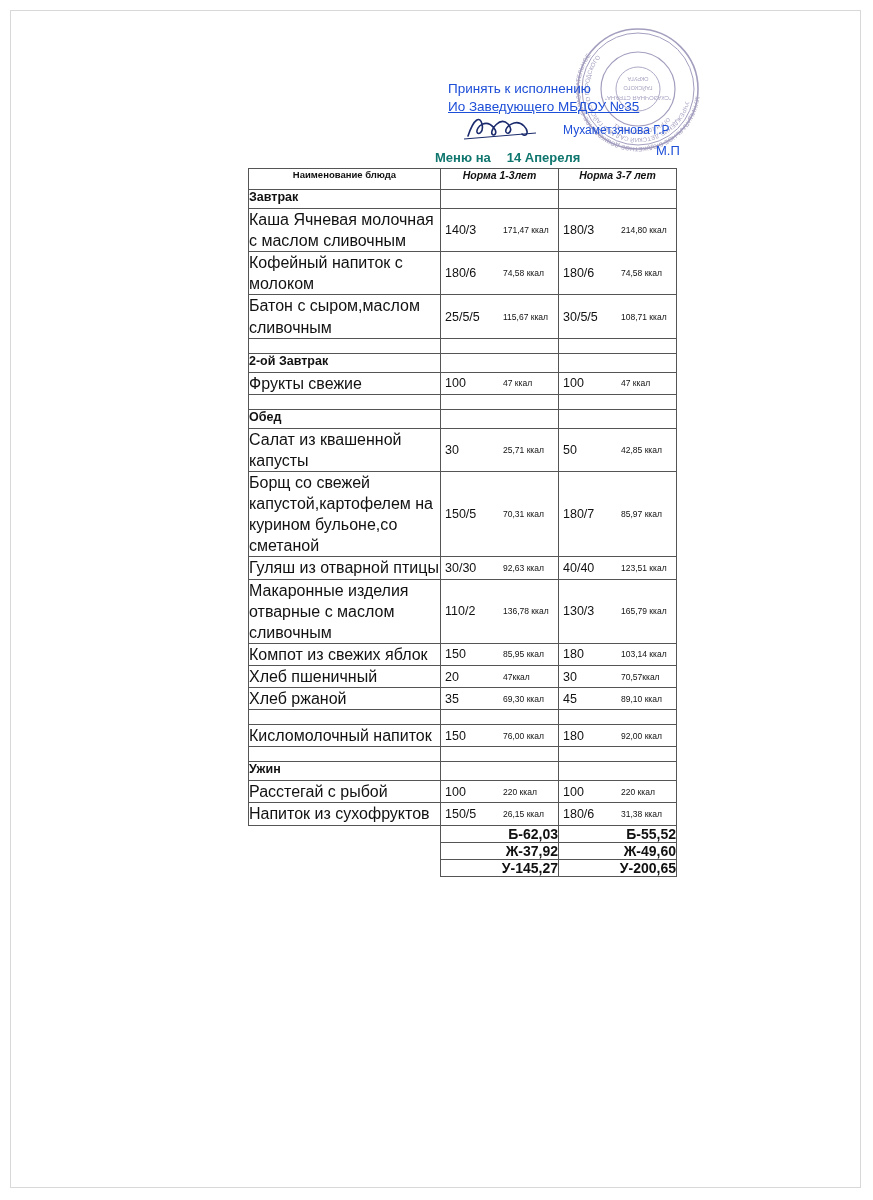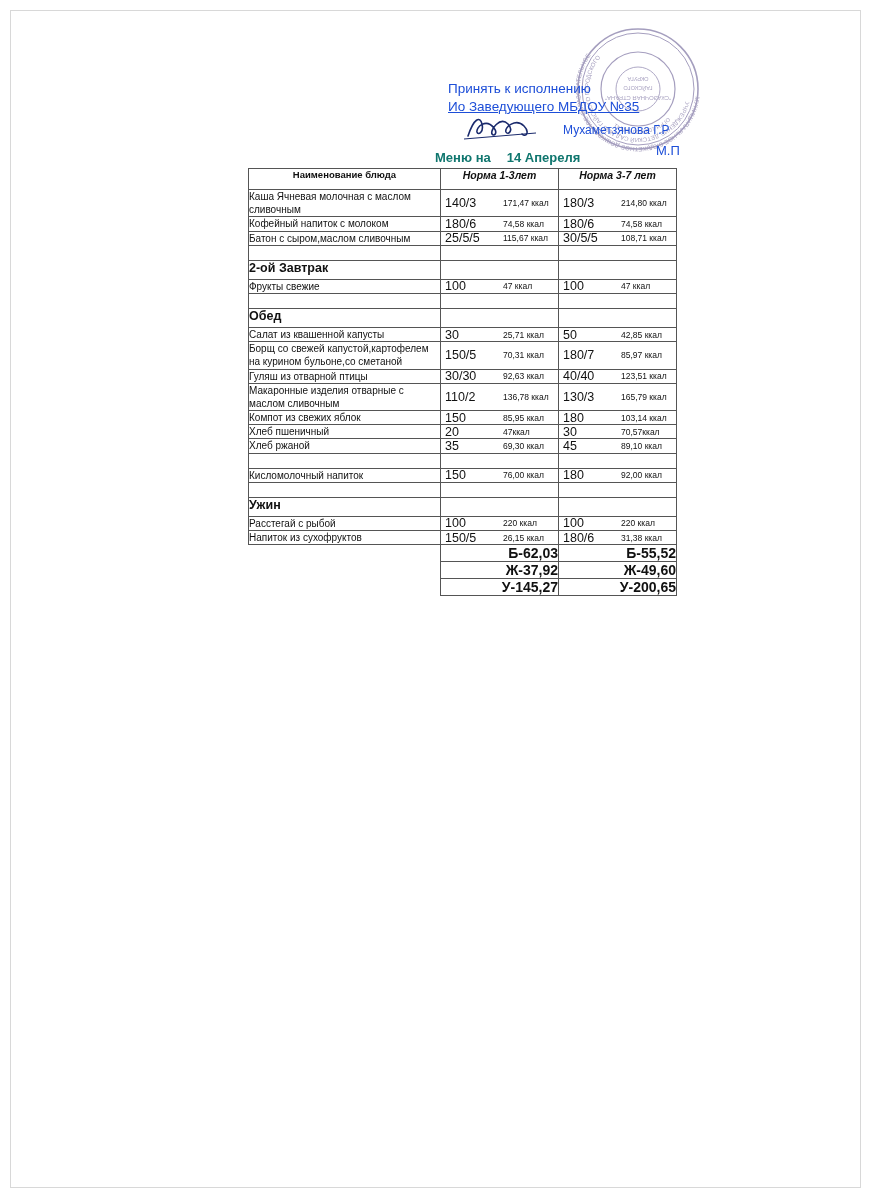--- a/index.html
+++ b/index.html
@@ -123,21 +123,21 @@
     font-style: italic;
   }
   .section td {
     font-weight: bold;
     font-size: 12.5px;
     padding: 3px 4px 4px 4px;
     height: 18px;
   }
   .dish {
     padding: 4px 3px 4px 4px;
-    font-size: 10px;
+    font-size: 16px;
     line-height: 1.32;
     margin-left: 41px;
   }
   .numcell {
     position: relative;
     padding: 0;
     height: 100%;
     margin-top: 28px;
   }
   .numcell .qty {
@@ -222,20 +222,31 @@
       <col class="col-name">
         <col class="col-n1">
         <col class="col-n2">
     </colgroup>
     <tbody id="table-body">
       <tr class="hdr">
         <td>Наименование блюда</td>
         <td class="n-hdr">Норма 1-3лет</td>
         <td class="n-hdr">Норма 3-7 лет</td>
       </tr>
+    <tr class="section">
+          <td class="">Завтрак</td>
+          <td class="numcell">
+            <span class="qty"></span>
+            <span class="kcal"></span>
+          </td>
+          <td class="numcell">
+            <span class="qty"></span>
+            <span class="kcal"></span>
+          </td>
+        </tr>
         <tr>
           <td class="dish">Каша Ячневая молочная с маслом сливочным</td>
           <td class="numcell">
             <span class="qty">140/3</span>
             <span class="kcal">171,47 ккал</span>
           </td>
           <td class="numcell">
             <span class="qty">180/3</span>
             <span class="kcal">214,80 ккал</span>
           </td>

